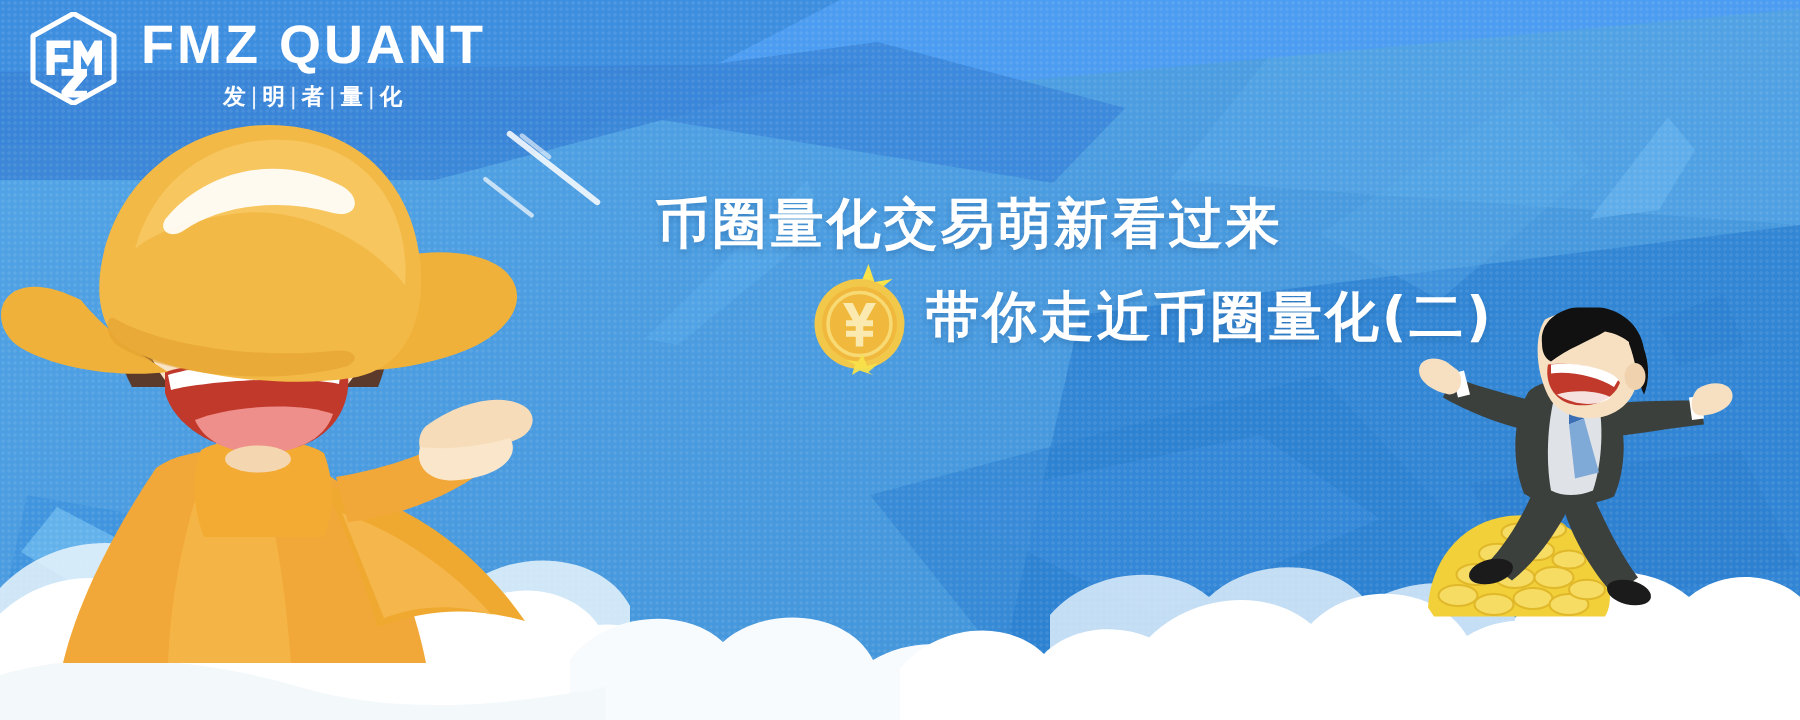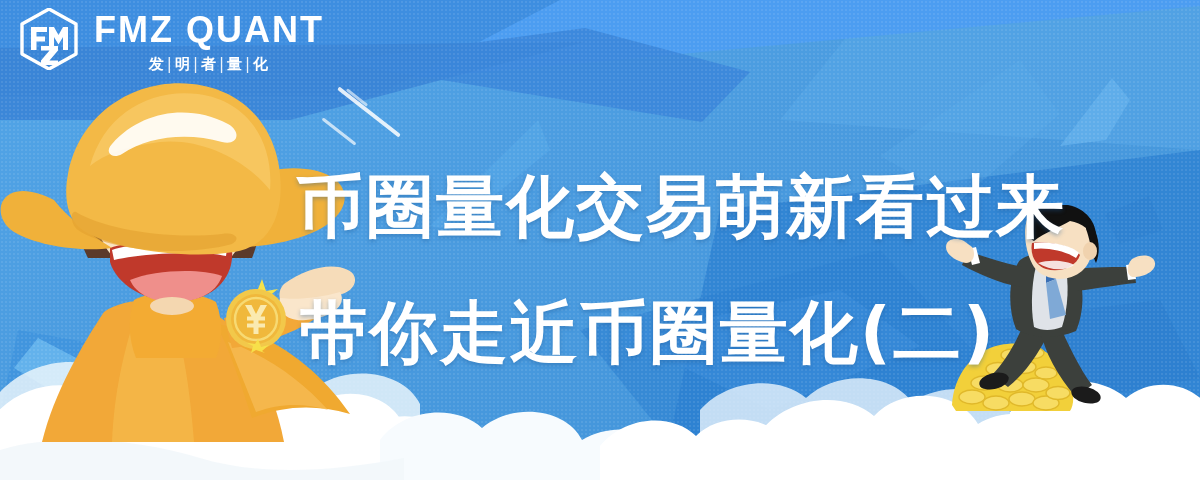--- a/index.html
+++ b/index.html
@@ -201,28 +201,27 @@
   
   .headline {
     position: absolute;
     left: 296px; top: 126px;
     width: 700px;
     z-index: 11;
     text-align: center;
   }
   .headline-line {
     color: #ffffff;
-    font-size: 68px;
+    font-size: 36px;
     font-weight: bold;
     letter-spacing: 2px;
     line-height: 1.32;
     white-space: nowrap;
     text-shadow: 0 2px 4px rgba(30,90,150,.38);
     font-family: "DejaVu Sans", sans-serif;
-    margin-top: 36px;
   }
   .line-2-row {
     display: flex;
     align-items: center;
     justify-content: flex-end;
   }
   .coin-icon {
     width: 76px; height: 76px;
     margin-right: 6px;
     flex: 0 0 auto;

